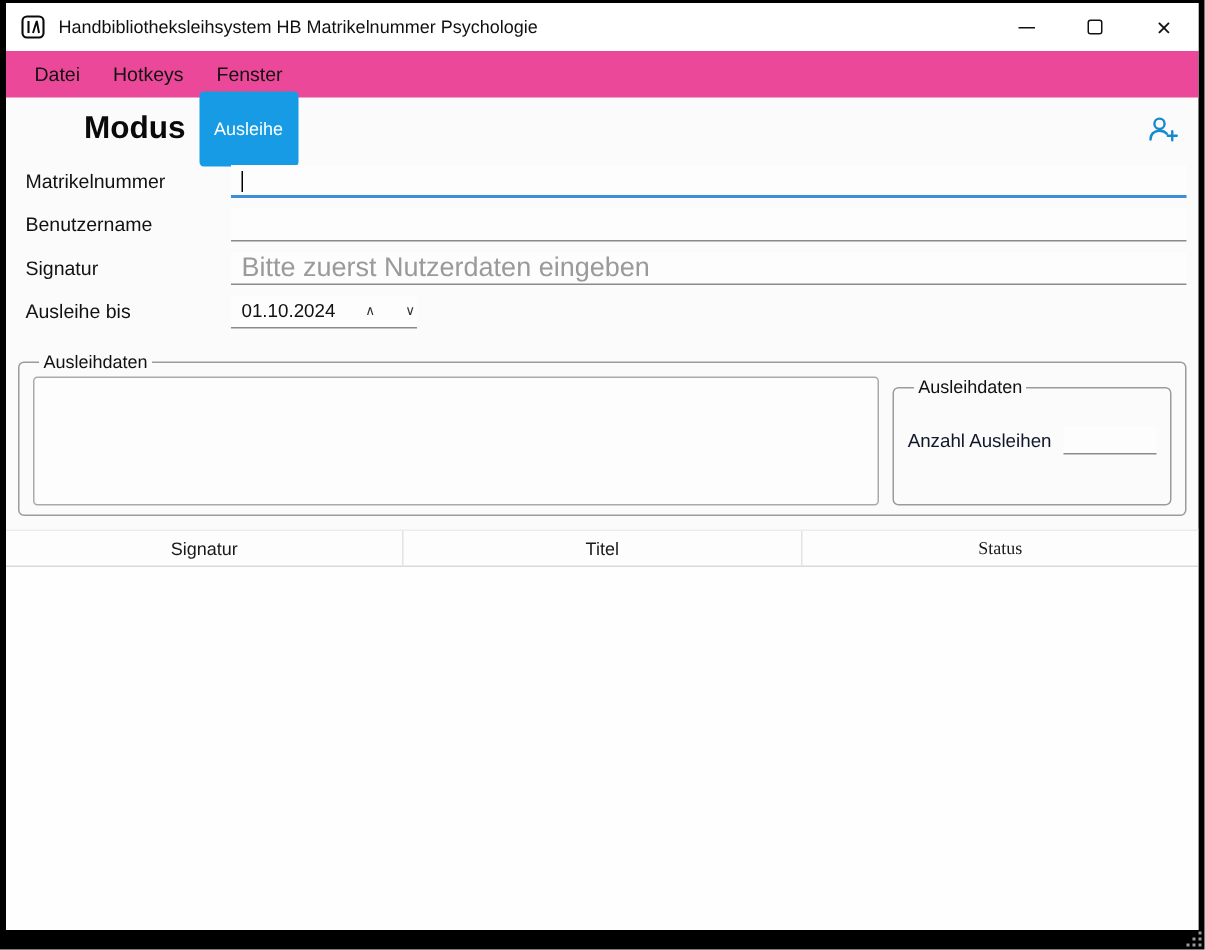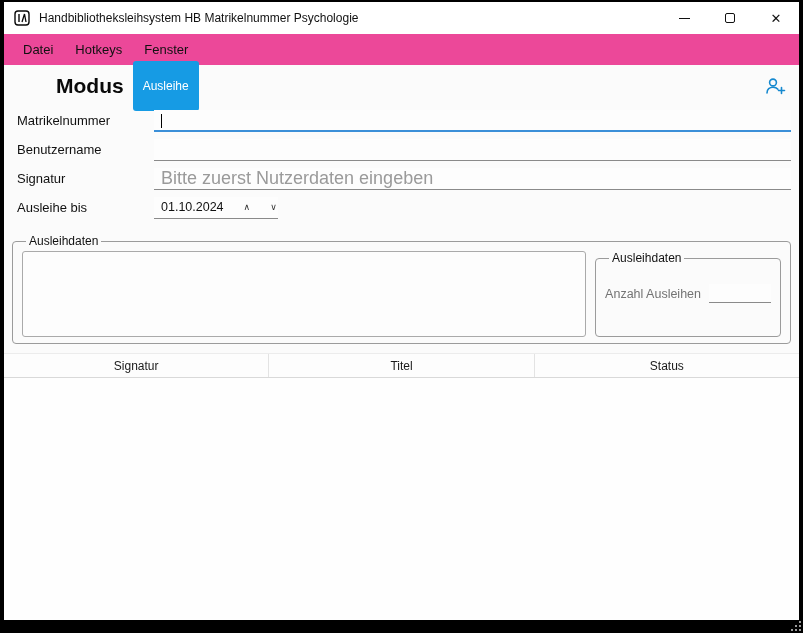--- a/index.html
+++ b/index.html
@@ -139,21 +139,21 @@
     font-family: "Liberation Sans", sans-serif;
     font-size: 12.5px;
     padding: 5px 7px;
   }
   .ausleihdaten {
     width: 182px; height: 86px;
     padding: 2px 9px 6px 9px;
     flex: 0 0 auto;
   }
   .ad-row { display: flex; align-items: center; gap: 8px; margin-top: 17px; }
-  .ad-label { font-size: 12.5px; color: #737373; white-space: nowrap; }
+  .ad-label { font-size: 12.5px; color: #0f172a; white-space: nowrap; }
   .ad-input {
     width: 62px; height: 19px;
     background: #fdfdfd;
     border: none; border-bottom: 1px solid #8a8a8a;
     outline: none; font-size: 12.5px; padding: 0 5px;
     font-family: "Liberation Sans", sans-serif;
   }
 
   
   .table-header {
@@ -164,21 +164,21 @@
     border-top: 1px solid #ececec;
     border-bottom: 1px solid #d9d9d9;
     flex: 0 0 auto;
   }
   .th-cell {
     flex: 1;
     display: flex; align-items: center; justify-content: center;
     font-size: 12px; color: #1a1a1a;
     border-right: 1px solid #e3e3e3;
   }
-  .th-cell:last-child { border-right: none; }
+  .th-cell:last-child { border-right: none; font-family: Liberation Serif, serif; }
   .table-body { flex: 1; background: #fefefe; }
 
   
   .grip { position: absolute; right: 2px; bottom: 2px; width: 11px; height: 11px; }
   .grip i { position: absolute; width: 2px; height: 2px; background: #9a9a9a; }
   .grip i:nth-child(1) { right: 0; bottom: 8px; }
   .grip i:nth-child(2) { right: 4px; bottom: 4px; }
   .grip i:nth-child(3) { right: 0; bottom: 4px; }
   .grip i:nth-child(4) { right: 8px; bottom: 0; }
   .grip i:nth-child(5) { right: 4px; bottom: 0; }

